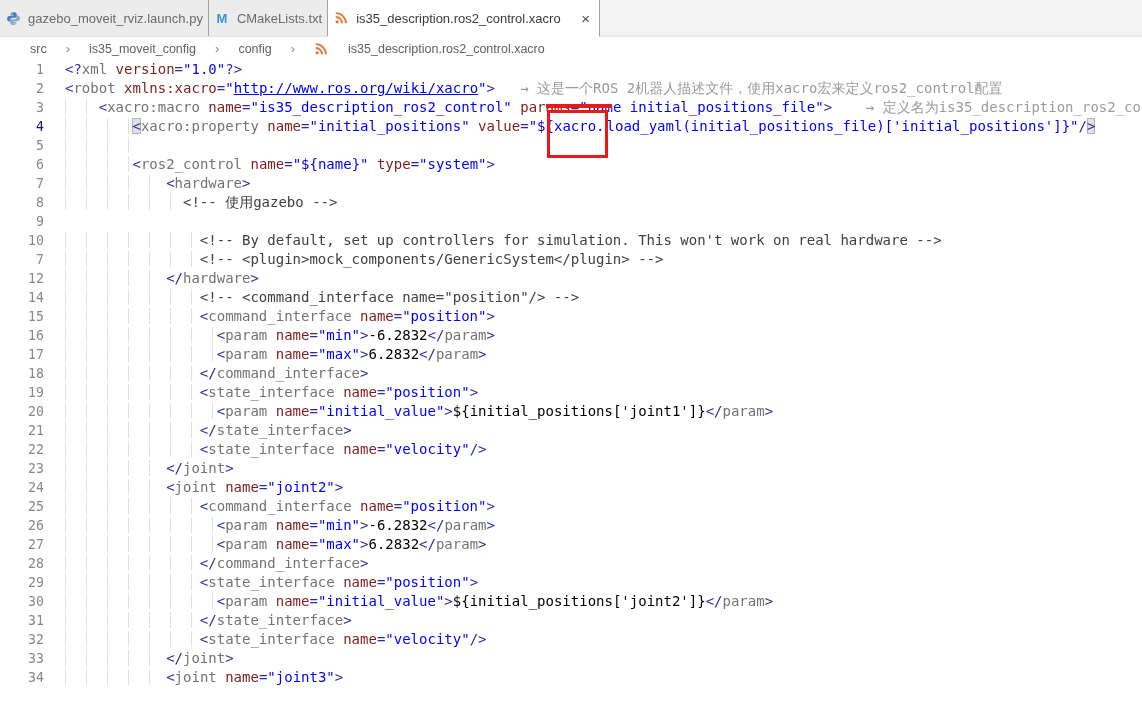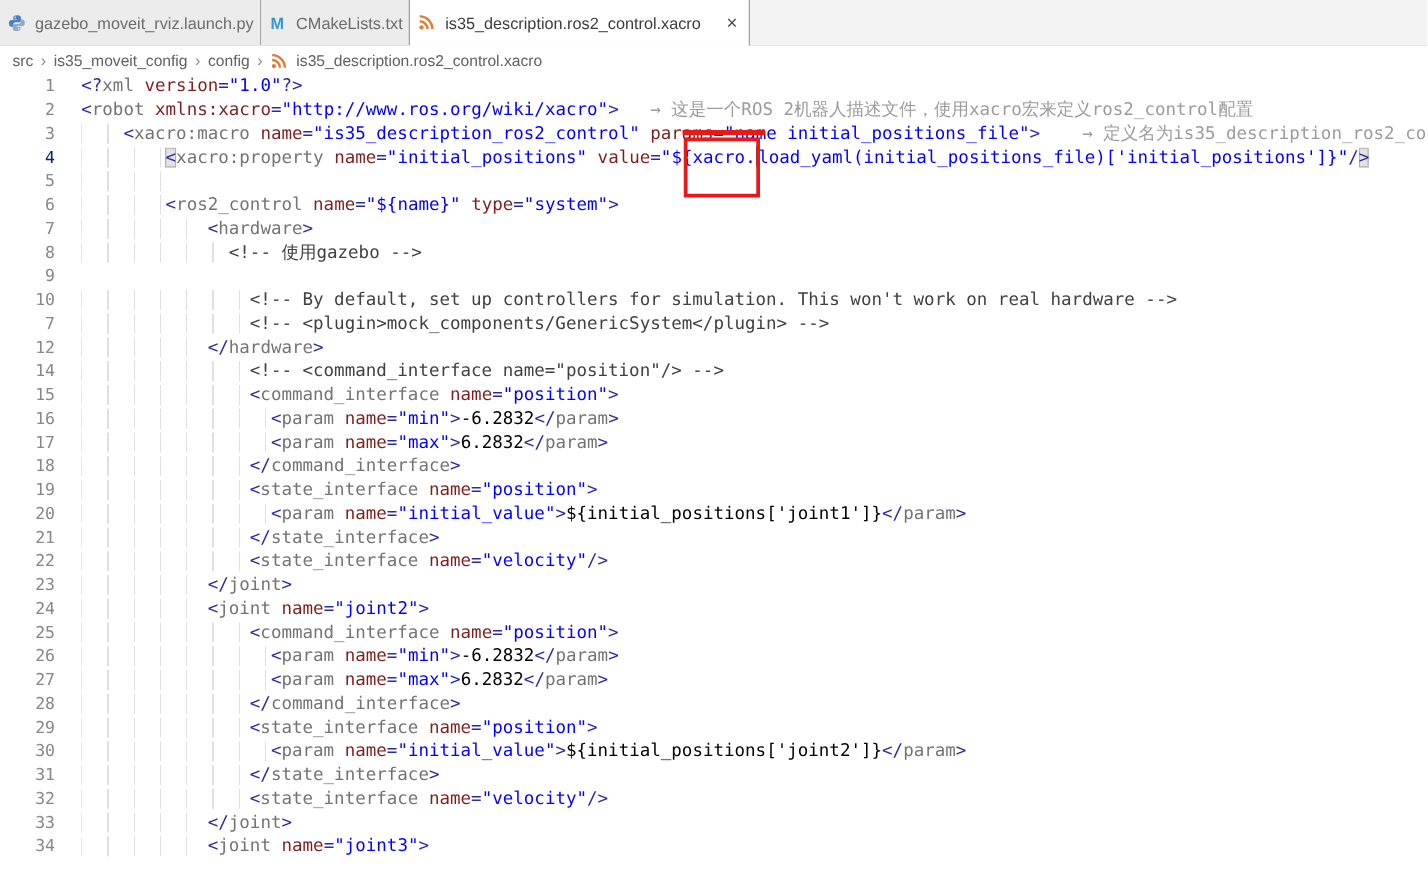--- a/index.html
+++ b/index.html
@@ -22,22 +22,22 @@
     background:#ffffff;color:#3b3b3b;margin-bottom:-1px;border-bottom:1px solid #ffffff;
   }
   .tab .ticon{display:flex;align-items:center;justify-content:center;width:16px;height:16px;flex:none;}
   .tab .close{
     margin-left:10px;color:#4a4a4a;font-size:15px;line-height:15px;width:16px;text-align:center;
     border-radius:3px;
   }
   .cmake-m{color:#3796d6;font-weight:700;font-size:13px;font-family:"Liberation Sans",sans-serif;}
   
   .breadcrumb{
-    height:23px;display:flex;align-items:center;gap:5px;
-    padding-left:10px;font-size:12.5px;color:#616161;background:#ffffff;
+    height:23px;display:flex;align-items:center;gap:18px;
+    padding-left:30px;font-size:12.5px;color:#616161;background:#ffffff;
   }
   .breadcrumb .sep{color:#8a8a8a;font-size:13px;margin:0 1px;}
   .breadcrumb .bicon{display:flex;align-items:center;margin-right:2px;}
   .crumb{cursor:pointer;}
   
   .editor{
     position:relative;
     font-family:"DejaVu Sans Mono", monospace;
     font-size:14px;line-height:19px;
   }
@@ -46,21 +46,21 @@
     width:44px;flex:none;text-align:right;color:#888888;
     font-size:13.2px;user-select:none;
   }
   .ln.cur{color:#0b216f;}
   .lc{padding-left:21px;white-space:pre;}
   
   .cb{color:#2b2ba0;}            
   .ct{color:#737373;}            
   .ca{color:#7f1d1d;}            
   .cs{color:#0000ff;}            
-  .cu{color:#0000ff;} 
+  .cu{color:#0000ff;text-decoration:underline;} 
   .cc{color:#404040;}            
   .cx{color:#000000;}            
   .cg{color:#9b9b9b;}            
   .ci{background:repeating-linear-gradient(to right,#e0e0e0 0 1px,transparent 1px 21px);} 
   .cm{background:#e2e2e2;box-shadow:inset 0 0 0 1px #b2b2b2;} 
   .ck{display:inline-block;width:0;height:16px;border-left:2px solid #1a1a1a;vertical-align:-3px;}
   
   .ann-strike{
     position:absolute;left:546px;top:104px;width:66px;height:4px;
     background:#e81919;z-index:10;

